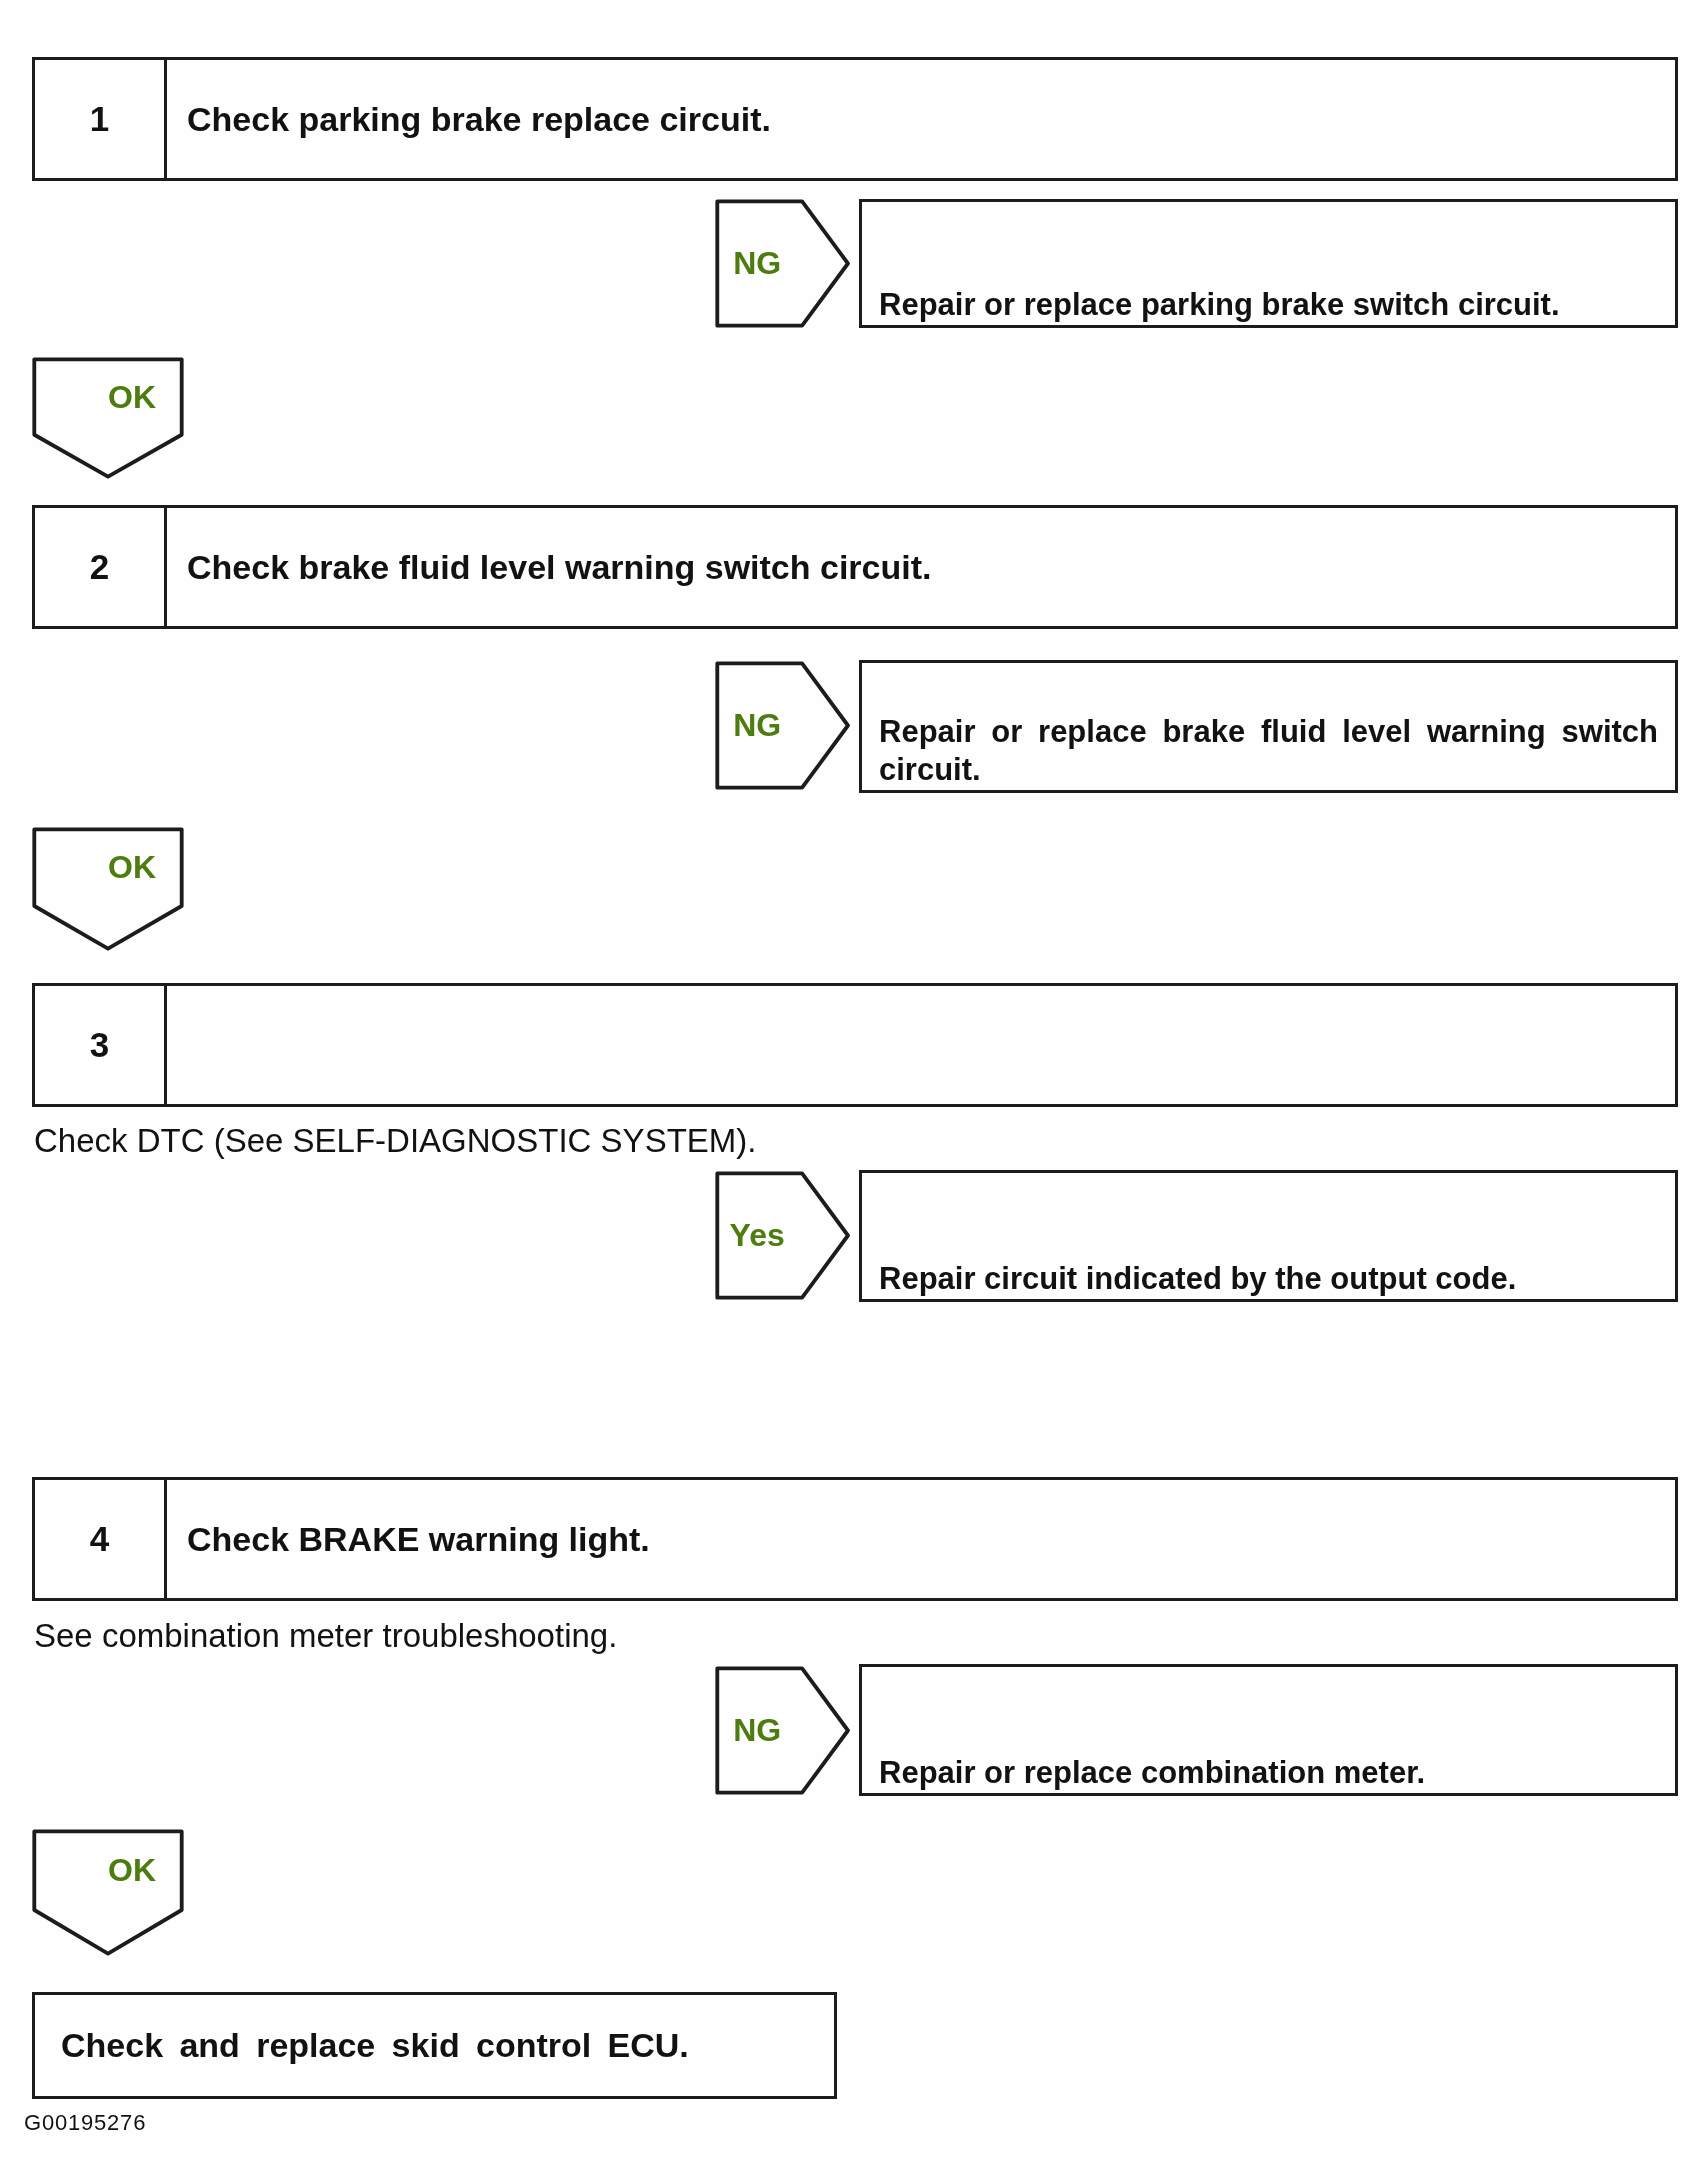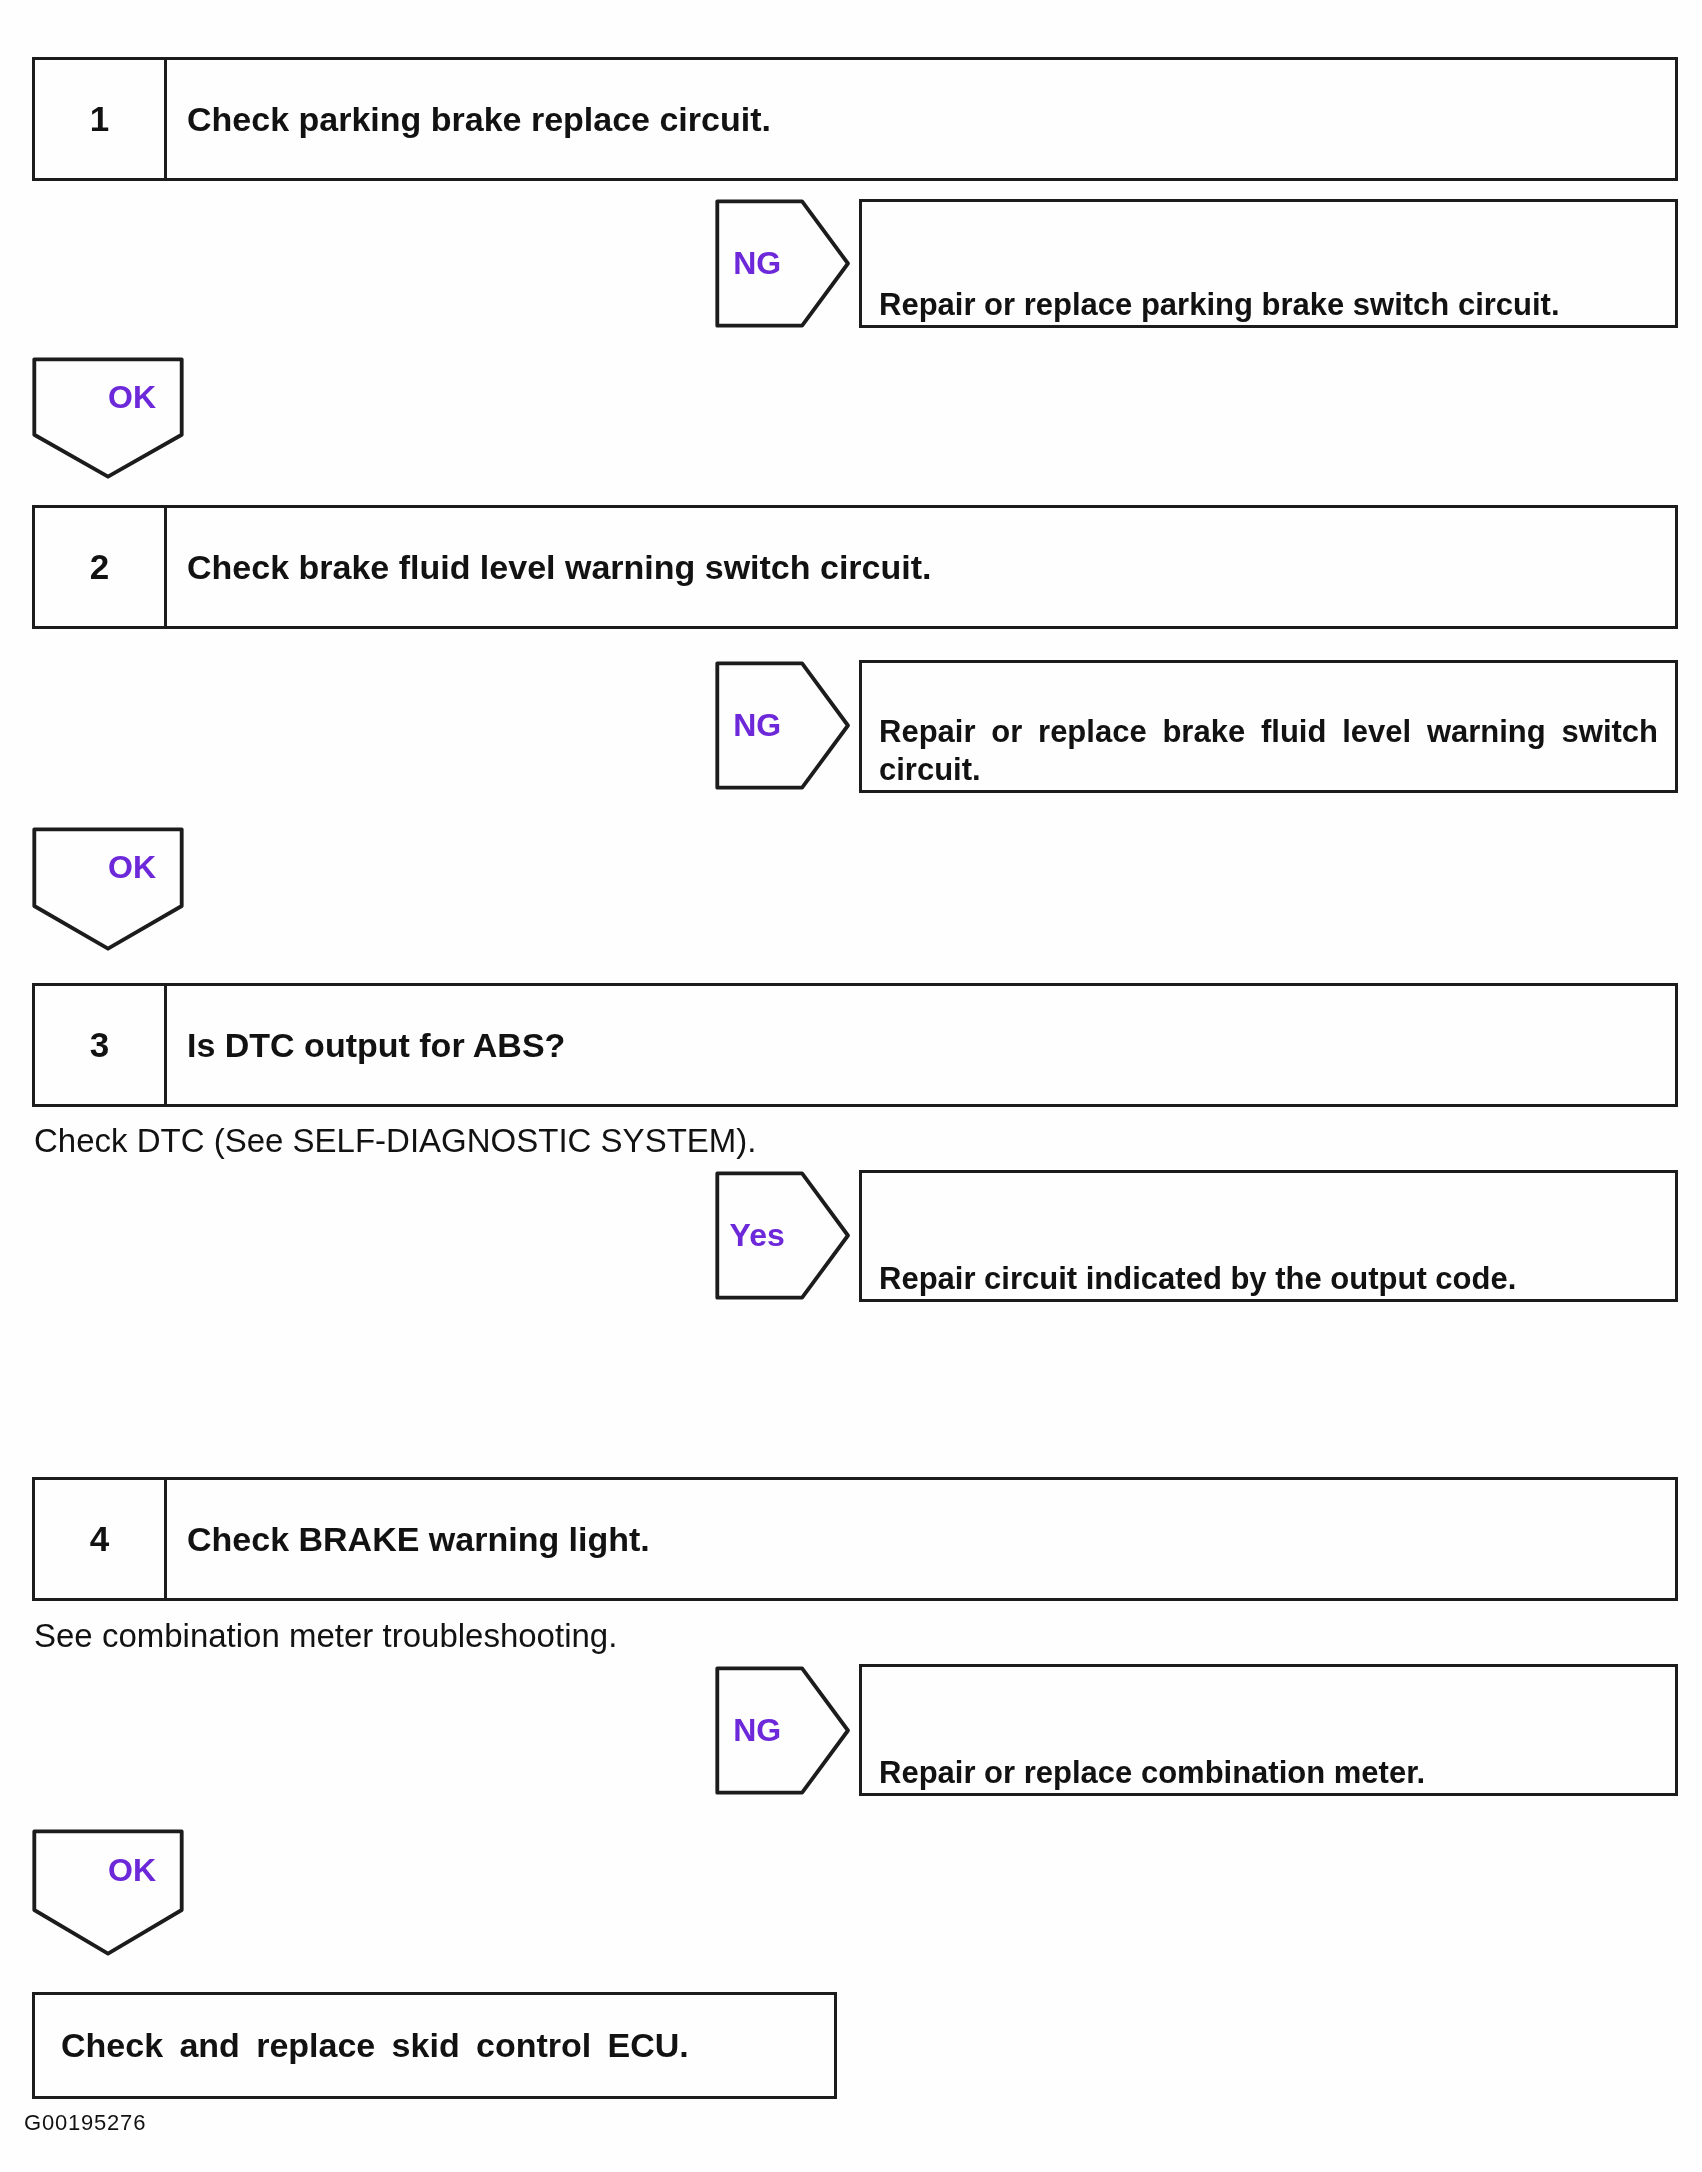--- a/index.html
+++ b/index.html
@@ -52,21 +52,21 @@
     padding: 0 17px;
     font-size: 31px;
     font-weight: bold;
     overflow: hidden;
   }
   .action-text { display: block; width: 100%; line-height: 1.25; white-space: nowrap; }
   .result-box.multiline .action-text { white-space: normal; text-align: justify; }
   .pent { position: absolute; }
   .pent svg { position: absolute; left: 0; top: 0; width: 100%; height: 100%; display: block; }
   .pent polygon { fill: #fefefe; stroke: #1c1c1c; stroke-width: 5; stroke-linejoin: round; }
-  .pent-label { position: absolute; font-weight: bold; font-size: 32px; color: #6d28d9; }
+  .pent-label { position: absolute; font-weight: bold; font-size: 32px; color: #4d7c0f; }
   .pent-right .pent-label {
     left: 0; top: 0; height: 100%; width: 62%;
     display: flex; align-items: center; justify-content: center;
   }
   .pent-down .pent-label { left: 0; right: 0; top: 18%; text-align: center; padding-left: 48px; }
   .note-text { position: absolute; left: 34px; font-size: 33px; white-space: nowrap; }
   .final-box {
     position: absolute;
     left: 32px; top: 1992px;
     width: 805px; height: 107px;
@@ -126,21 +126,20 @@
 
   <div class="pent pent-down" style="left:32px; top:827px; width:152px; height:124px;">
     <svg viewBox="0 0 198 160" preserveAspectRatio="none">
         <polygon points="3,3 195,3 195,102 99,157 3,102"></polygon>
       </svg>
     <span class="pent-label">OK</span>
   </div>
 
   <div class="step-box" style="top:983px;">
     <div class="step-num">3</div>
-    <div class="step-title">Is DTC output for ABS?</div>
   </div>
 
   <div class="note-text" style="top:1122px;">Check DTC (See SELF-DIAGNOSTIC SYSTEM).</div>
 
   <div class="pent pent-right" style="left:715px; top:1171px; width:136px; height:129px;">
     <svg viewBox="0 0 178 168" preserveAspectRatio="none">
         <polygon points="3,3 114,3 174,84 114,165 3,165"></polygon>
       </svg>
     <span class="pent-label">Yes</span>
   </div>

